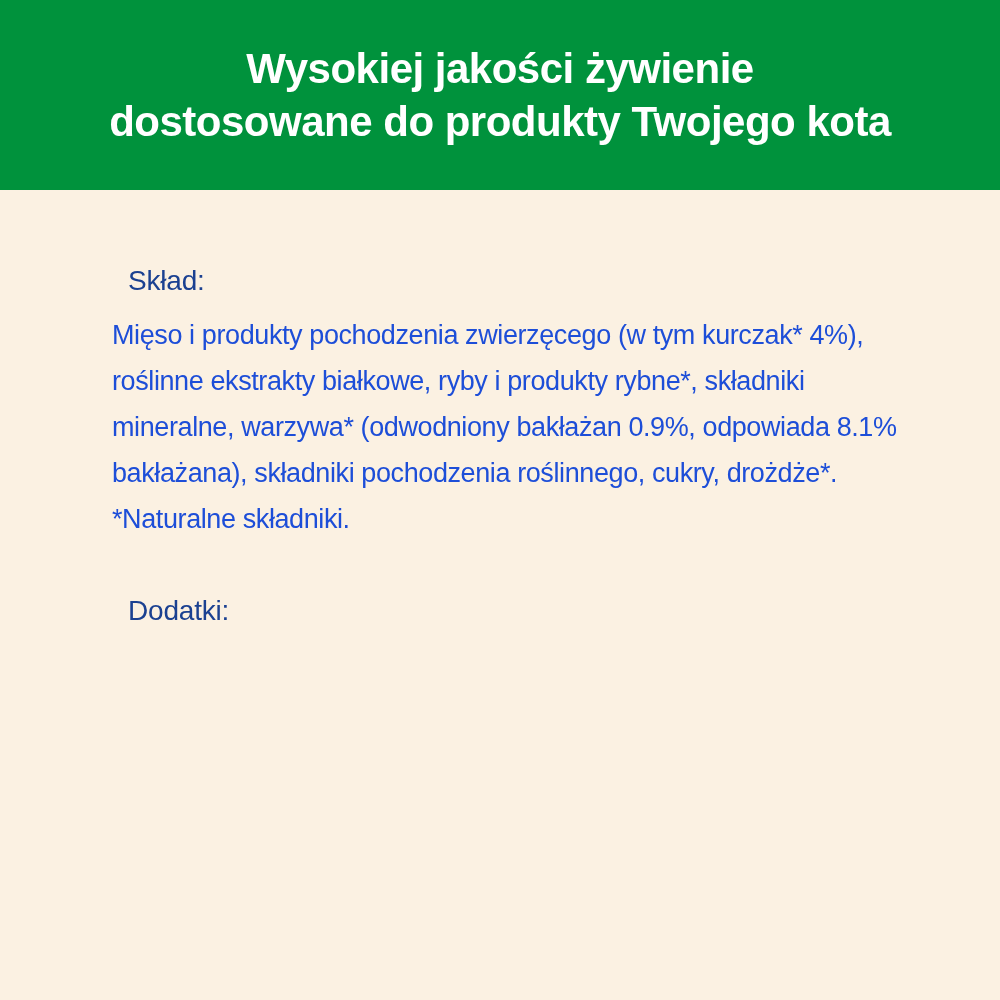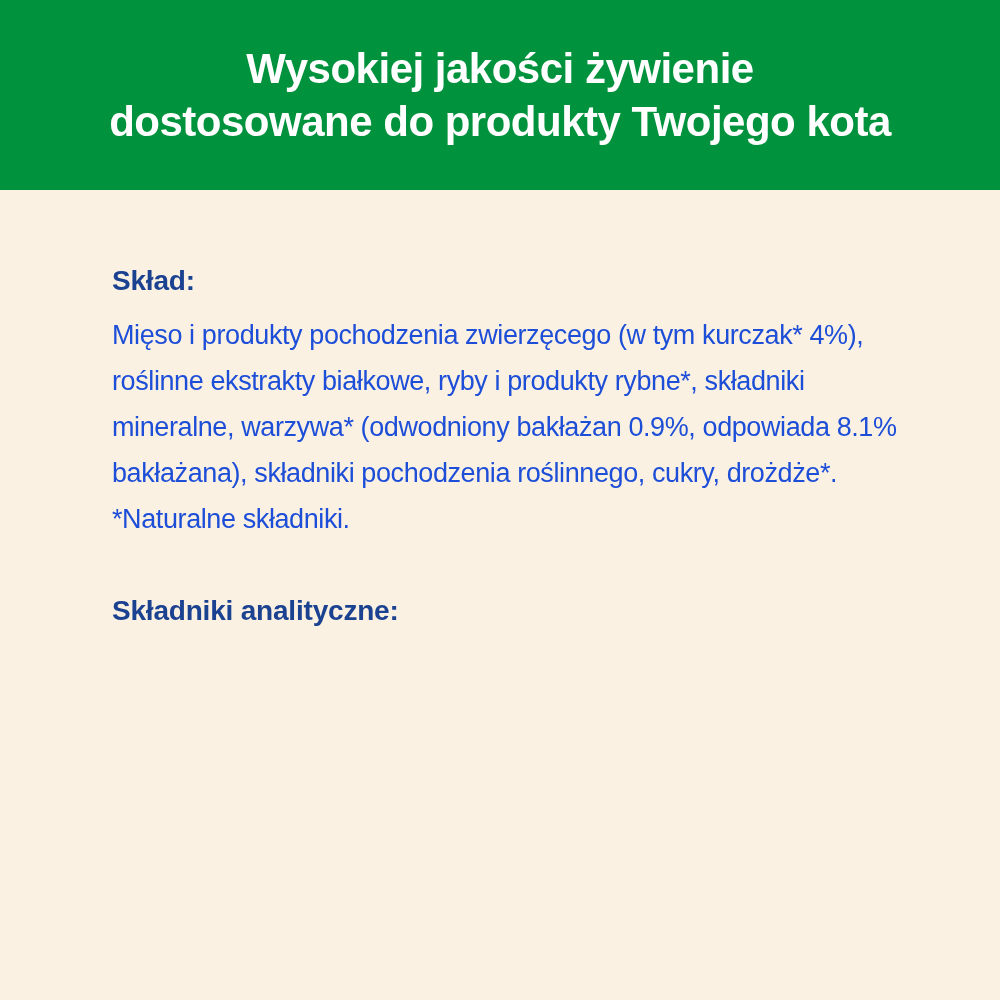--- a/index.html
+++ b/index.html
@@ -43,25 +43,25 @@
   }
   main {
     padding: 74px 0 0 112px;
     width: 812px;
     box-sizing: content-box;
   }
   section {
     margin: 0 0 52px 0;
   }
   section h2 {
-    margin: 0 0 14px 0;
+    margin: 0 0 14px 16px;
     color: #1B4191;
     font-size: 28px;
     line-height: 34px;
-    font-weight: bold;
+    font-weight: normal;
     letter-spacing: -0.2px;
   }
   section p {
     margin: 0;
     color: #1d4ed8;
     font-size: 27px;
     line-height: 46px;
     font-weight: normal;
     letter-spacing: -0.4px;
   }
@@ -79,21 +79,21 @@
   </header>
 
   <main>
 
     <section>
       <h2>Skład:</h2>
       <p>Mięso i produkty pochodzenia zwierzęcego (w tym kurczak* 4%), roślinne ekstrakty białkowe, ryby i produkty rybne*, składniki mineralne, warzywa* (odwodniony bakłażan 0.9%, odpowiada 8.1% bakłażana), składniki pochodzenia roślinnego, cukry, drożdże*. *Naturalne składniki.</p>
     </section>
 
     <section>
+      <h2>Dodatki:</h2>
     </section>
 
     <section>
-      <h2>Składniki analityczne:</h2>
     </section>
 
   </main>
 
 </div>
 
 </body></html>

